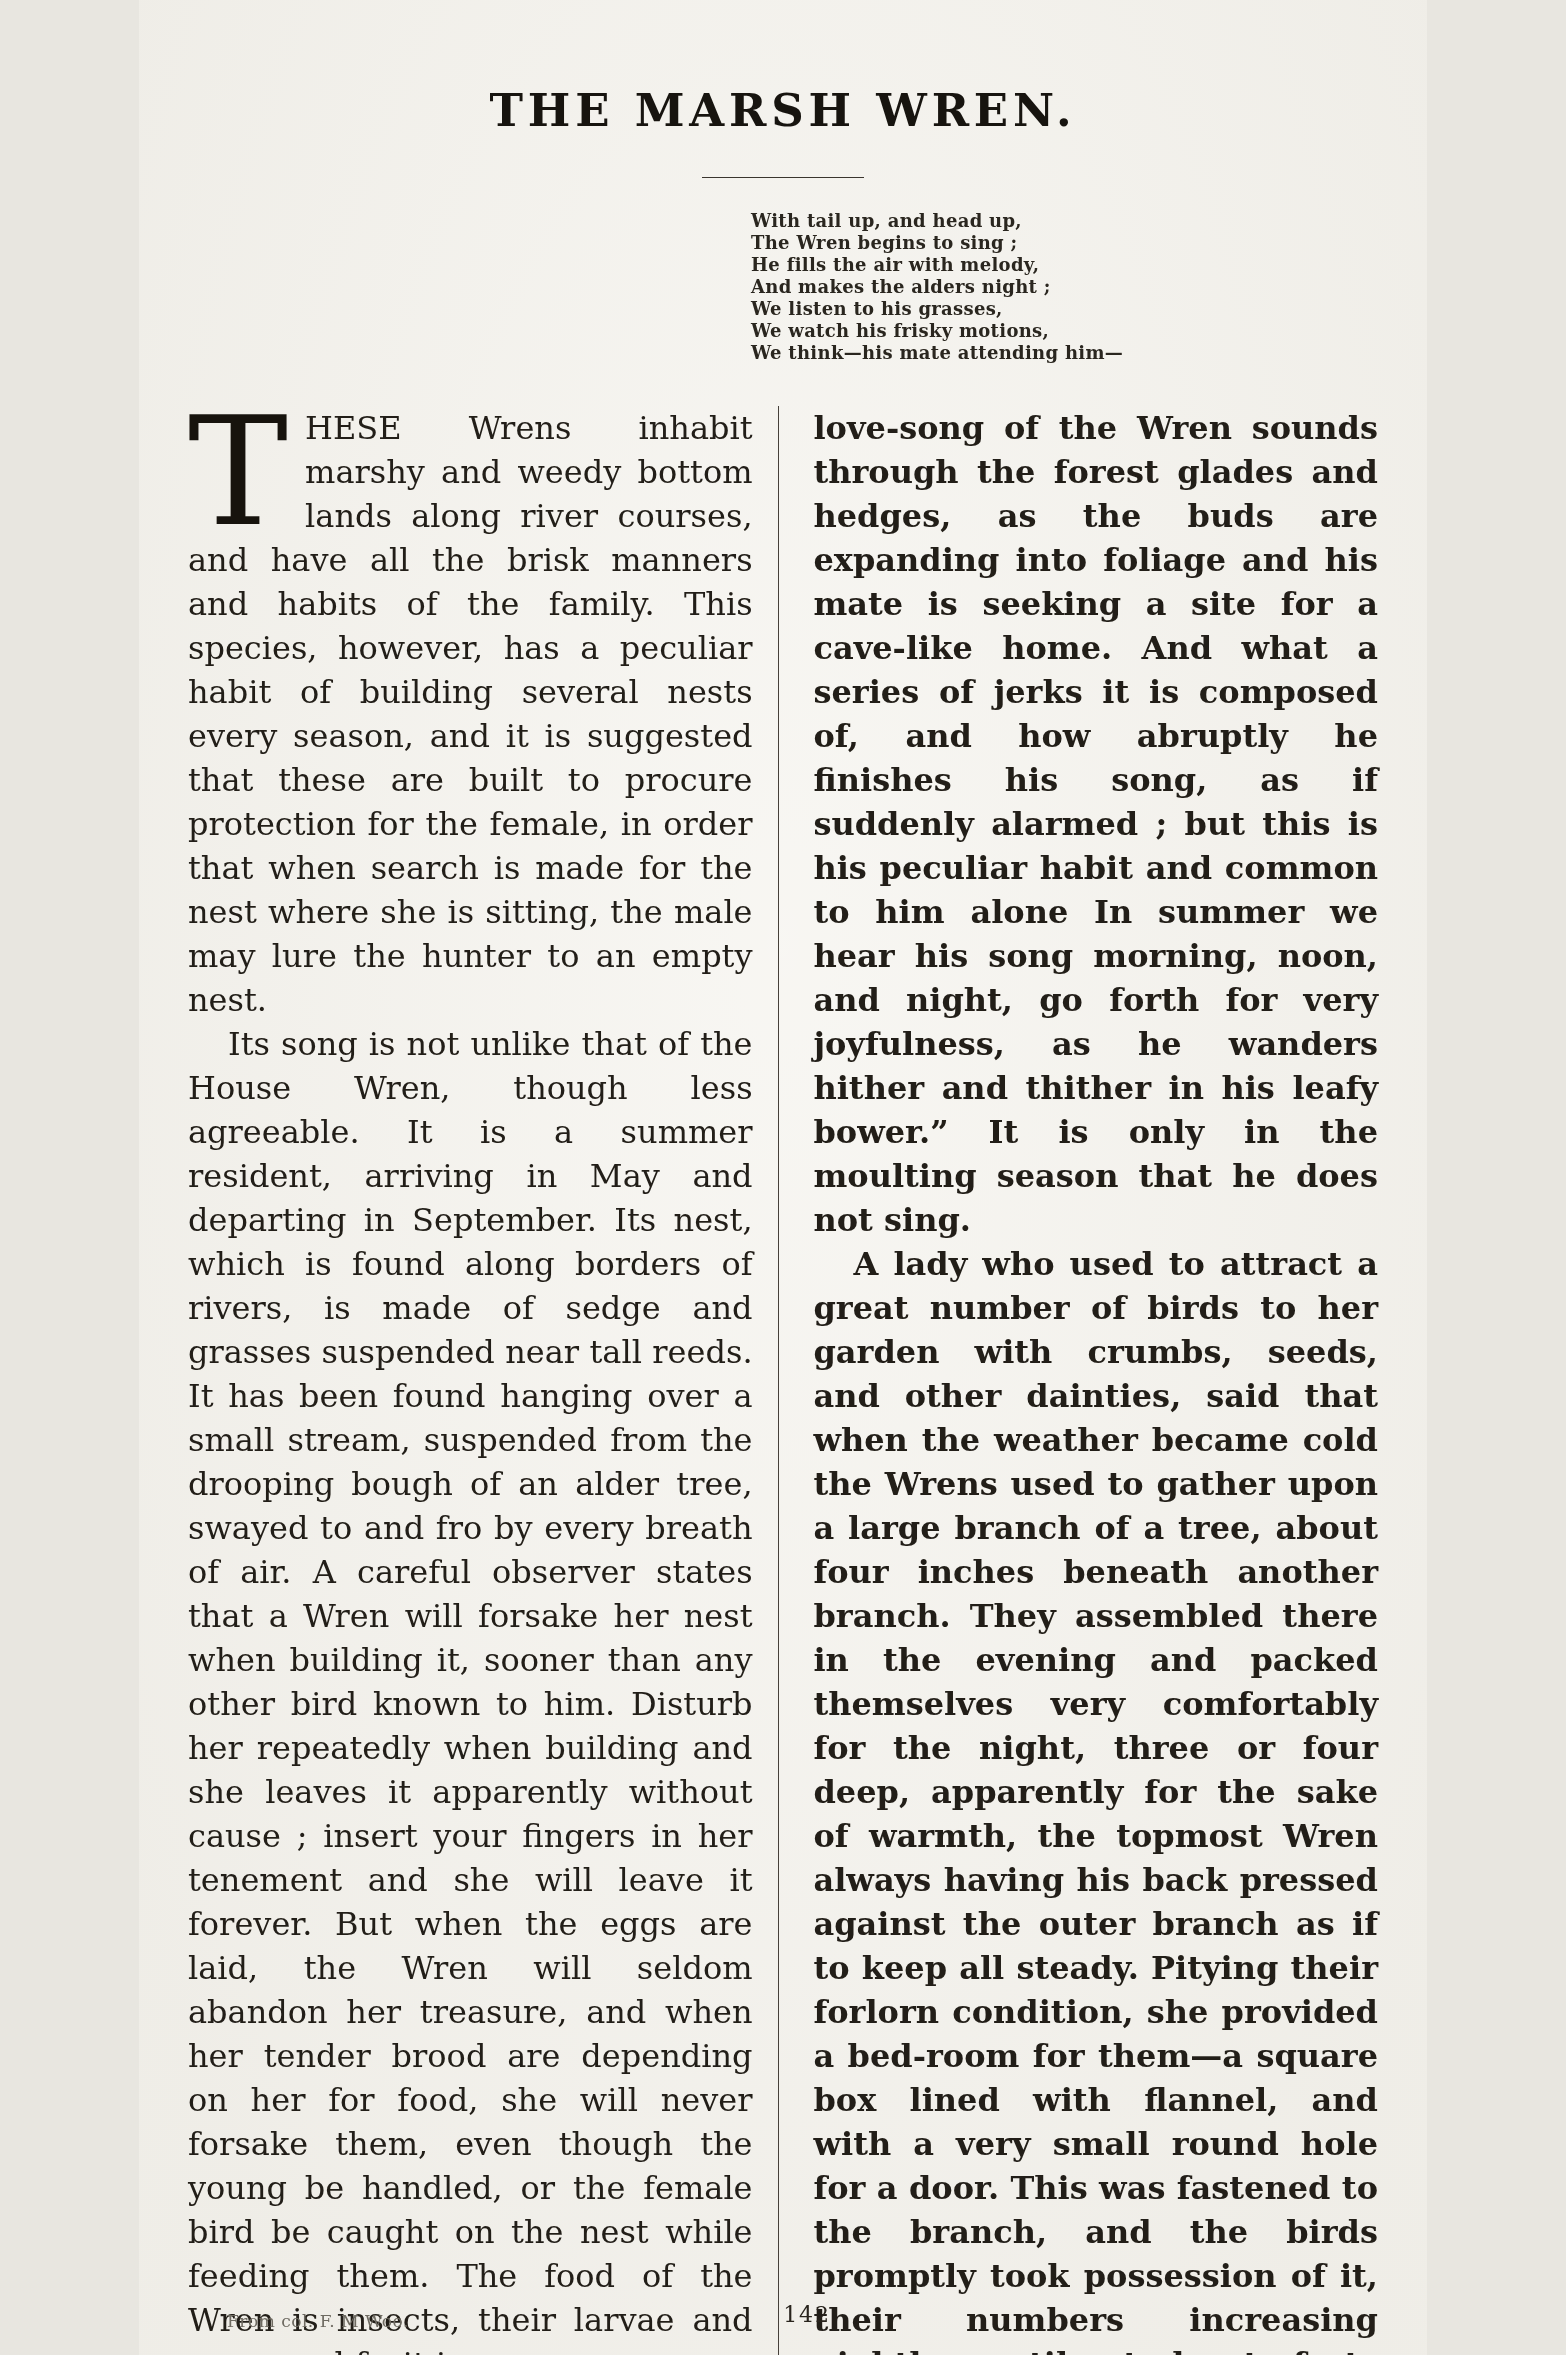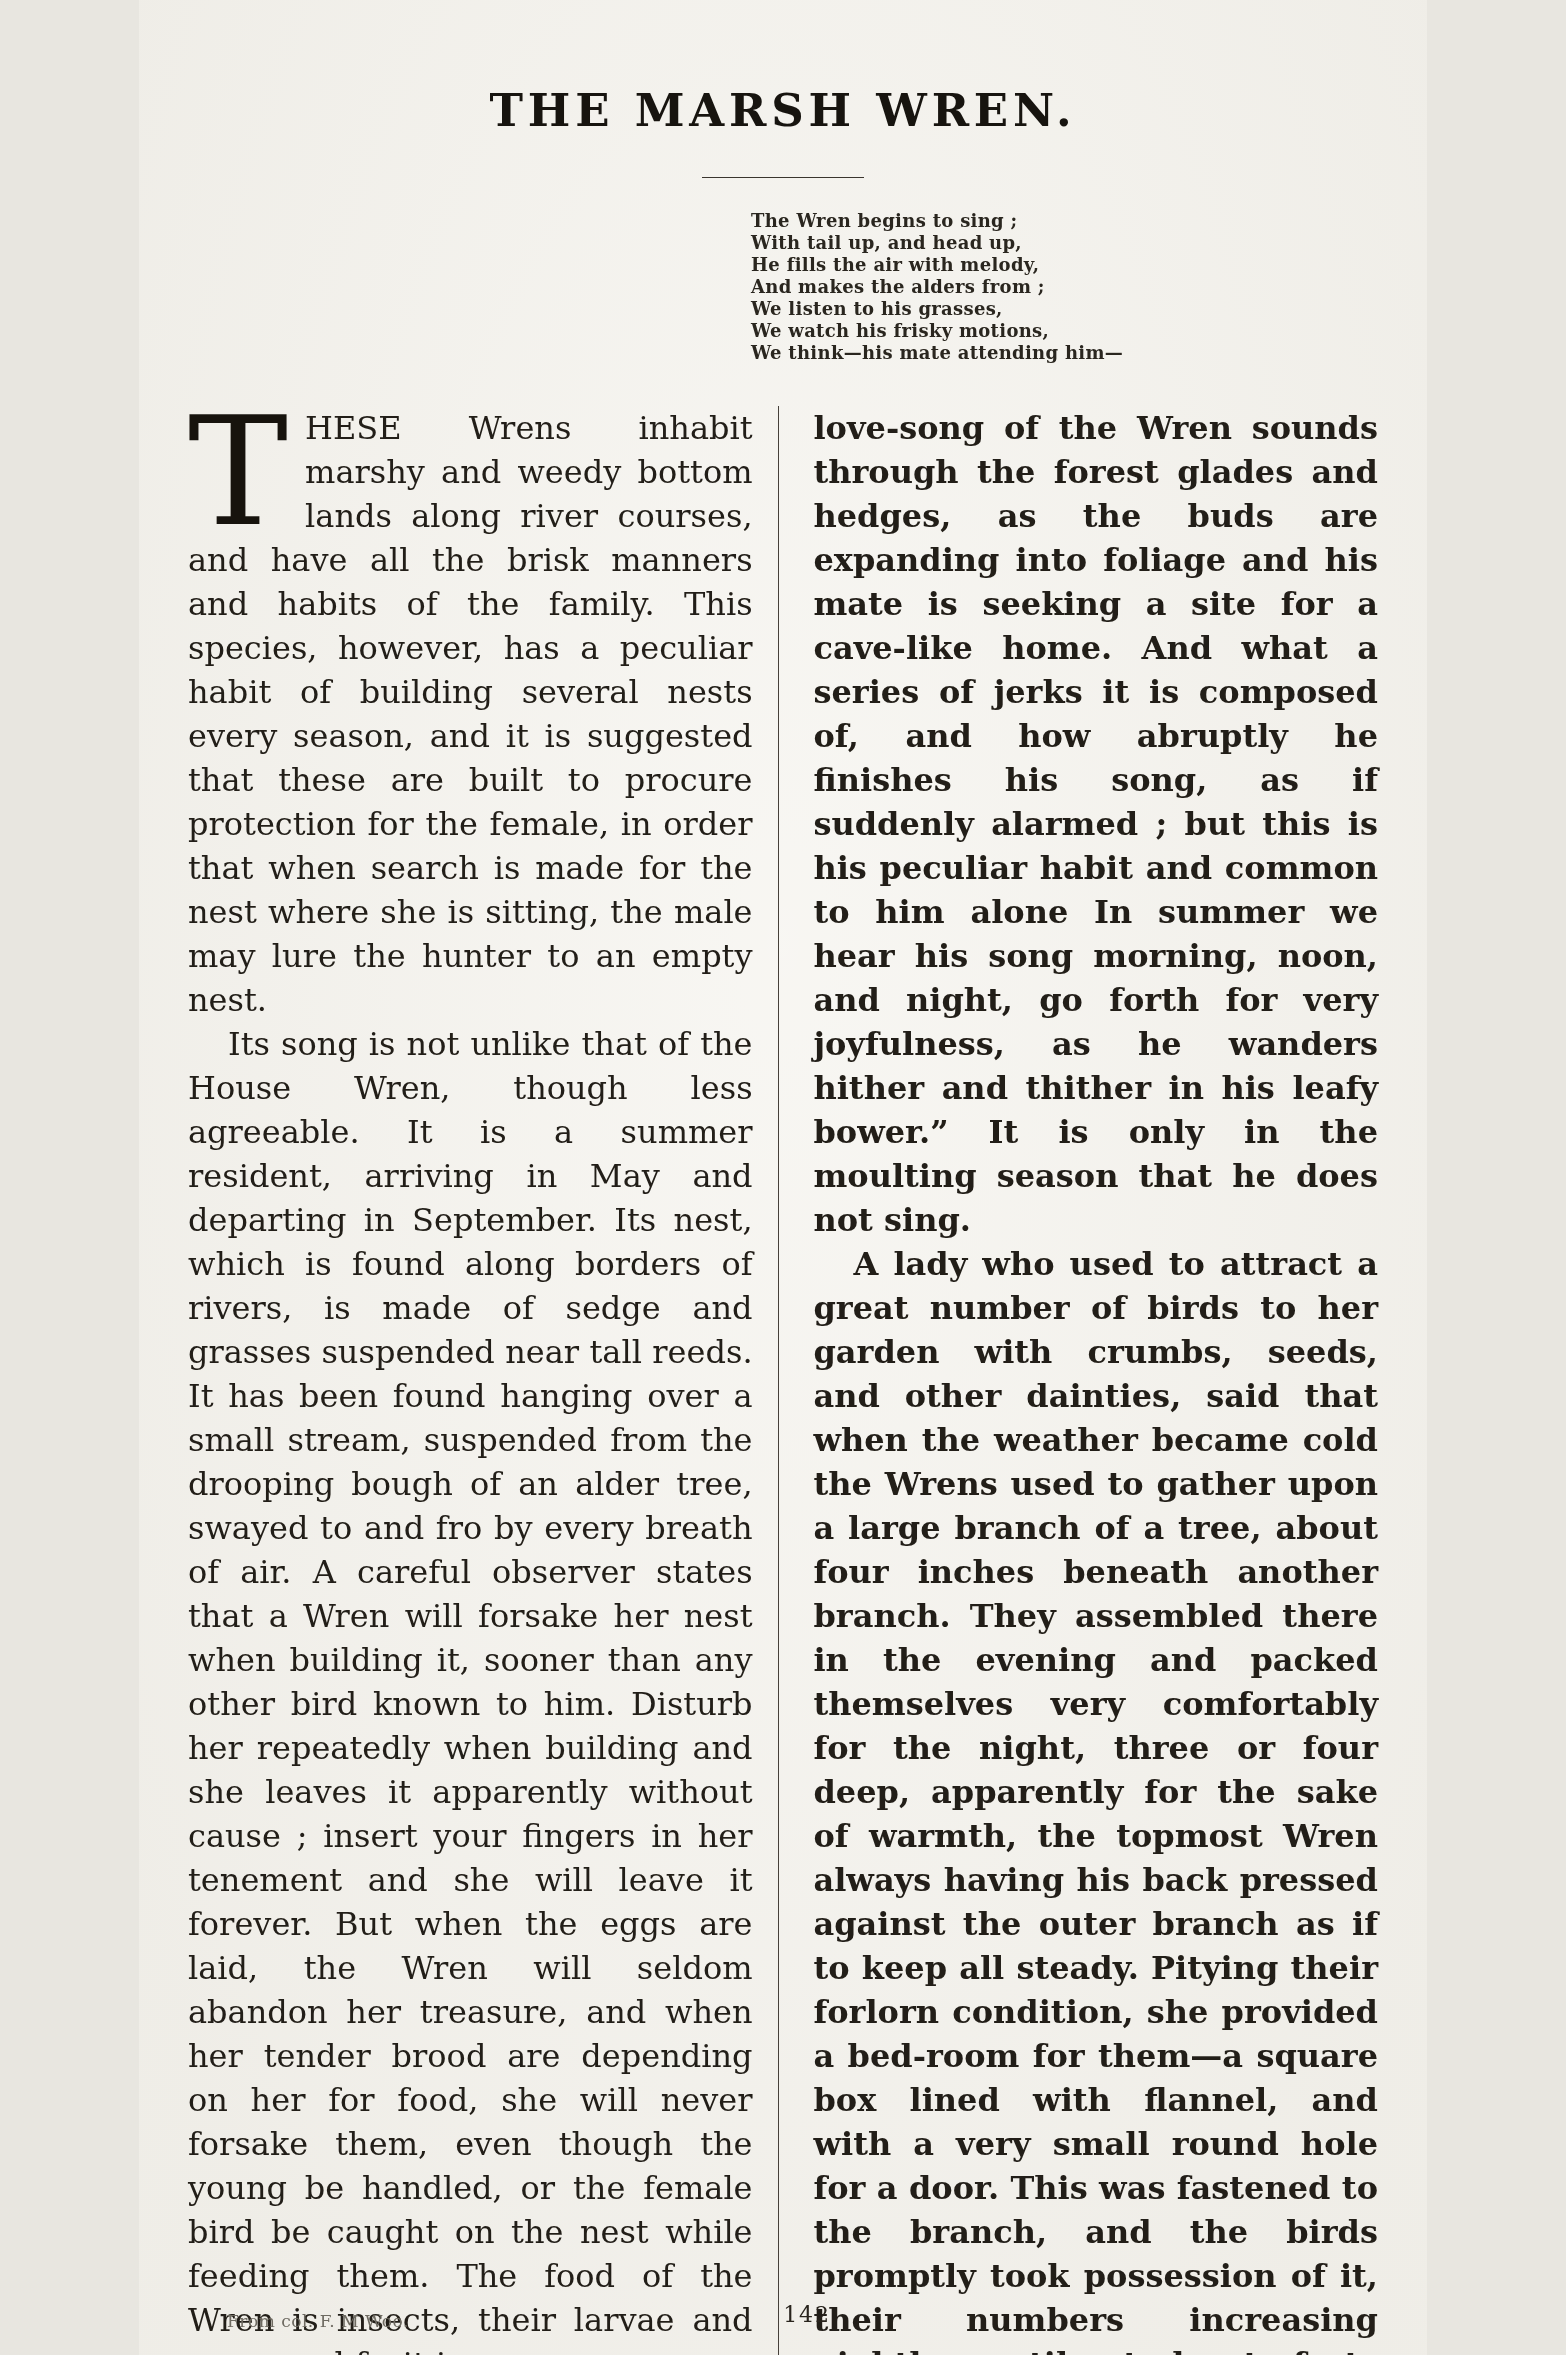--- a/index.html
+++ b/index.html
@@ -103,24 +103,24 @@
 </head>
 <body>
 
 <div class="page">
 
   <h1 class="title">THE MARSH WREN.</h1>
 
   <hr class="title-rule">
 
   <div class="epigraph">
+    <div>With tail up, and head up,</div>
     <div>The Wren begins to sing ;</div>
-    <div>With tail up, and head up,</div>
     <div>He fills the air with melody,</div>
-    <div>And makes the alders from ;</div>
+    <div>And makes the alders night ;</div>
     <div>We listen to his grasses,</div>
     <div>We watch his frisky motions,</div>
     <div>We think—his mate attending him—</div>
   </div>
 
   <div class="columns">
 
     <div class="col col-left">
       <p>
         <span class="dropcap">T</span><span>HESE Wrens inhabit marshy and weedy bottom lands along river courses, and have all the brisk manners and habits of the family.  This species, however, has a peculiar habit of building several nests every season, and it is suggested that these are built to procure protection for the female, in order that when search is made for the nest where she is sitting, the male may lure the hunter to an empty nest.</span>

